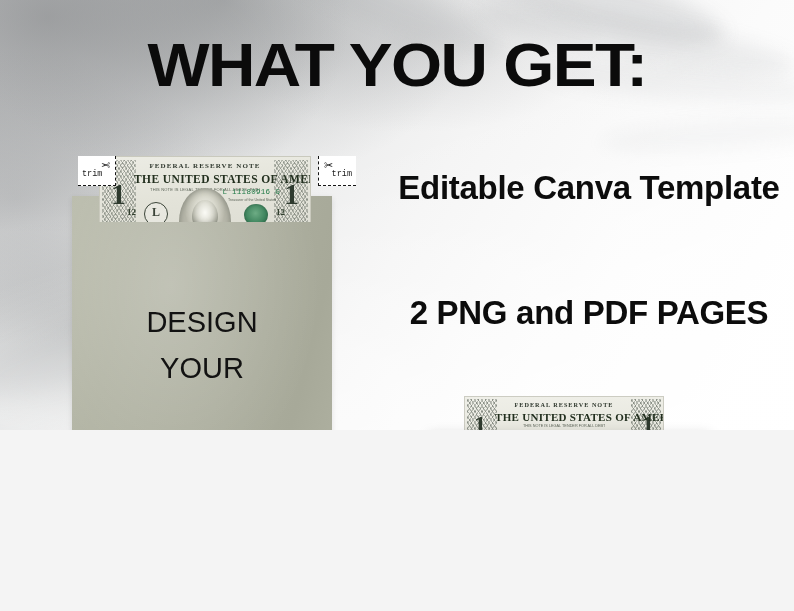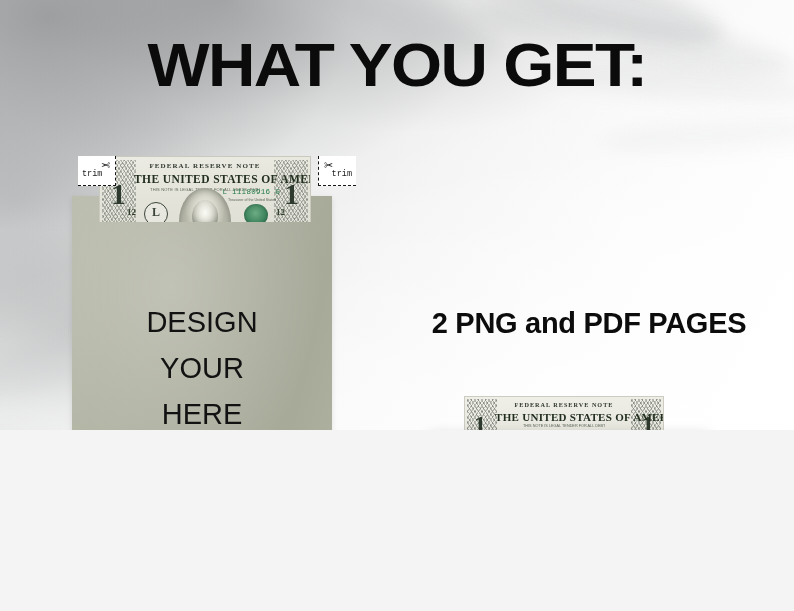--- a/index.html
+++ b/index.html
@@ -304,21 +304,21 @@
     position: absolute;
     left: 396px;
     width: 386px;
     text-align: center;
     font-family: "Liberation Sans", sans-serif;
     font-weight: 700;
     color: #0c0c0c;
     line-height: 1.22;
   }
   .rtext.l1 { top: 168px; font-size: 33px; letter-spacing: -0.3px; }
-  .rtext.l2 { top: 306px; font-size: 29px; letter-spacing: -0.3px; }
+  .rtext.l2 { top: 293px; font-size: 33px; letter-spacing: -0.3px; }
 
   
   .wallet-scene {
     position: absolute;
     left: 428px;
     top: 396px;
     width: 282px;
     height: 165px;
   }
   .w-bill-wrap {
@@ -459,21 +459,20 @@
 
   <div class="mockup">
 
     <div class="sage-card">
       <div class="glow"></div>
     </div>
 
     <div class="design-text">
       <span>DESIGN</span>
       <span>YOUR</span>
-      <span>HERE</span>
     </div>
 
     <div class="bill-wrap">
       <div class="bill">
         <div class="guilloche-l"></div>
         <div class="guilloche-r"></div>
         <div class="big-one-l">1</div>
         <div class="big-one-r">1</div>
         <div class="topband">FEDERAL RESERVE NOTE</div>
         <div class="usa">THE UNITED STATES OF AMERICA</div>
@@ -492,20 +491,21 @@
       <span class="sciss">✂</span>
       <span class="lbl">trim</span>
     </div>
     <div class="trim trim-right">
       <span class="sciss">✂</span>
       <span class="lbl">trim</span>
     </div>
 
   </div>
 
+  <div class="rtext l1">Editable Canva Template</div>
   <div class="rtext l2">2 PNG and PDF PAGES</div>
 
   <div class="wallet-scene">
 
     <div class="w-bill-wrap">
       <div class="w-bill">
         <div class="g-l"></div>
         <div class="g-r"></div>
         <div class="one-l">1</div>
         <div class="one-r">1</div>

